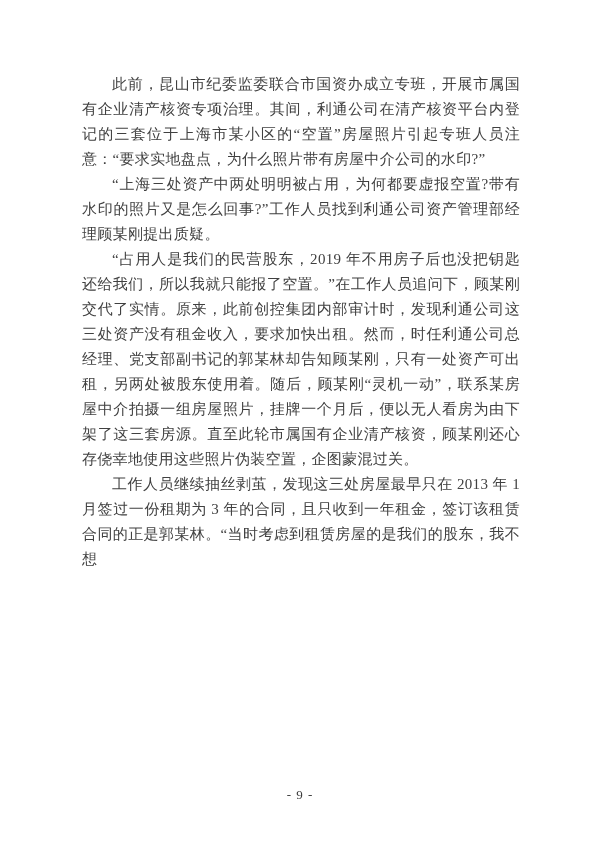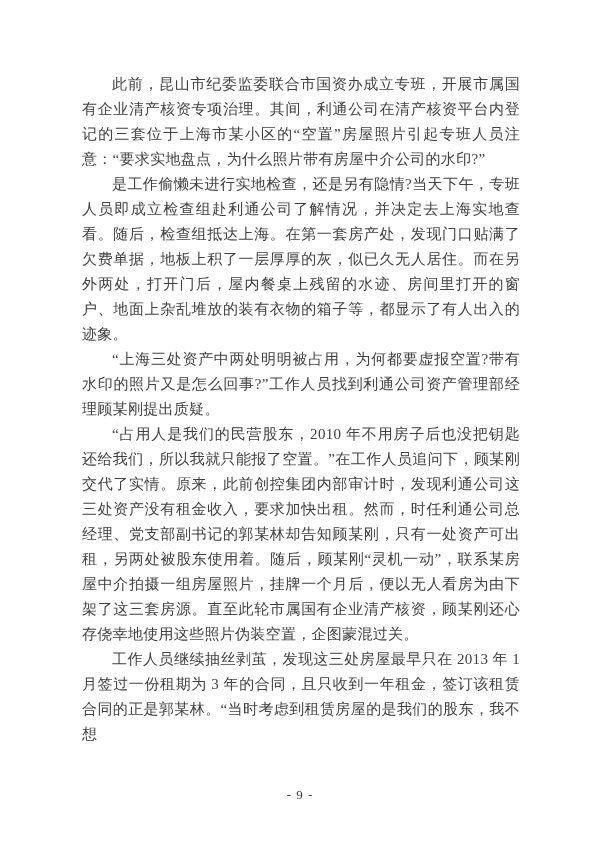--- a/index.html
+++ b/index.html
@@ -45,19 +45,18 @@
     color: #3a3a3a;
     letter-spacing: 1px;
   }
 </style>
 </head>
 <body>
 
 <div class="page">
   <div class="content">
     <p>此前，昆山市纪委监委联合市国资办成立专班，开展市属国有企业清产核资专项治理。其间，利通公司在清产核资平台内登记的三套位于上海市某小区的“空置”房屋照片引起专班人员注意：“要求实地盘点，为什么照片带有房屋中介公司的水印?”</p>
-    <p>是工作偷懒未进行实地检查，还是另有隐情?当天下午，专班人员即成立检查组赴利通公司了解情况，并决定去上海实地查看。随后，检查组抵达上海。在第一套房产处，发现门口贴满了欠费单据，地板上积了一层厚厚的灰，似已久无人居住。而在另外两处，打开门后，屋内餐桌上残留的水迹、房间里打开的窗户、地面上杂乱堆放的装有衣物的箱子等，都显示了有人出入的迹象。</p>
     <p>“上海三处资产中两处明明被占用，为何都要虚报空置?带有水印的照片又是怎么回事?”工作人员找到利通公司资产管理部经理顾某刚提出质疑。</p>
-    <p>“占用人是我们的民营股东，2010 年不用房子后也没把钥匙还给我们，所以我就只能报了空置。”在工作人员追问下，顾某刚交代了实情。原来，此前创控集团内部审计时，发现利通公司这三处资产没有租金收入，要求加快出租。然而，时任利通公司总经理、党支部副书记的郭某林却告知顾某刚，只有一处资产可出租，另两处被股东使用着。随后，顾某刚“灵机一动”，联系某房屋中介拍摄一组房屋照片，挂牌一个月后，便以无人看房为由下架了这三套房源。直至此轮市属国有企业清产核资，顾某刚还心存侥幸地使用这些照片伪装空置，企图蒙混过关。</p>
+    <p>“占用人是我们的民营股东，2019 年不用房子后也没把钥匙还给我们，所以我就只能报了空置。”在工作人员追问下，顾某刚交代了实情。原来，此前创控集团内部审计时，发现利通公司这三处资产没有租金收入，要求加快出租。然而，时任利通公司总经理、党支部副书记的郭某林却告知顾某刚，只有一处资产可出租，另两处被股东使用着。随后，顾某刚“灵机一动”，联系某房屋中介拍摄一组房屋照片，挂牌一个月后，便以无人看房为由下架了这三套房源。直至此轮市属国有企业清产核资，顾某刚还心存侥幸地使用这些照片伪装空置，企图蒙混过关。</p>
     <p>工作人员继续抽丝剥茧，发现这三处房屋最早只在 2013 年 1 月签过一份租期为 3 年的合同，且只收到一年租金，签订该租赁合同的正是郭某林。“当时考虑到租赁房屋的是我们的股东，我不想</p>
   </div>
   <div class="footer">- 9 -</div>
 </div>
 
 </body></html>

